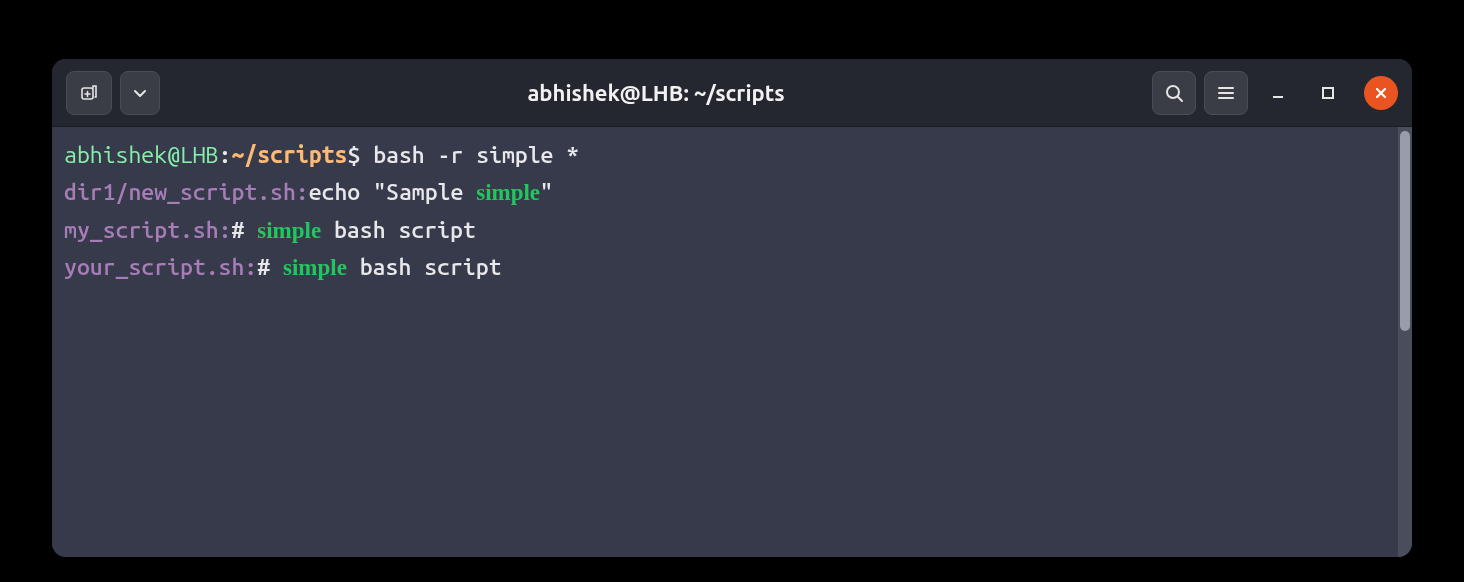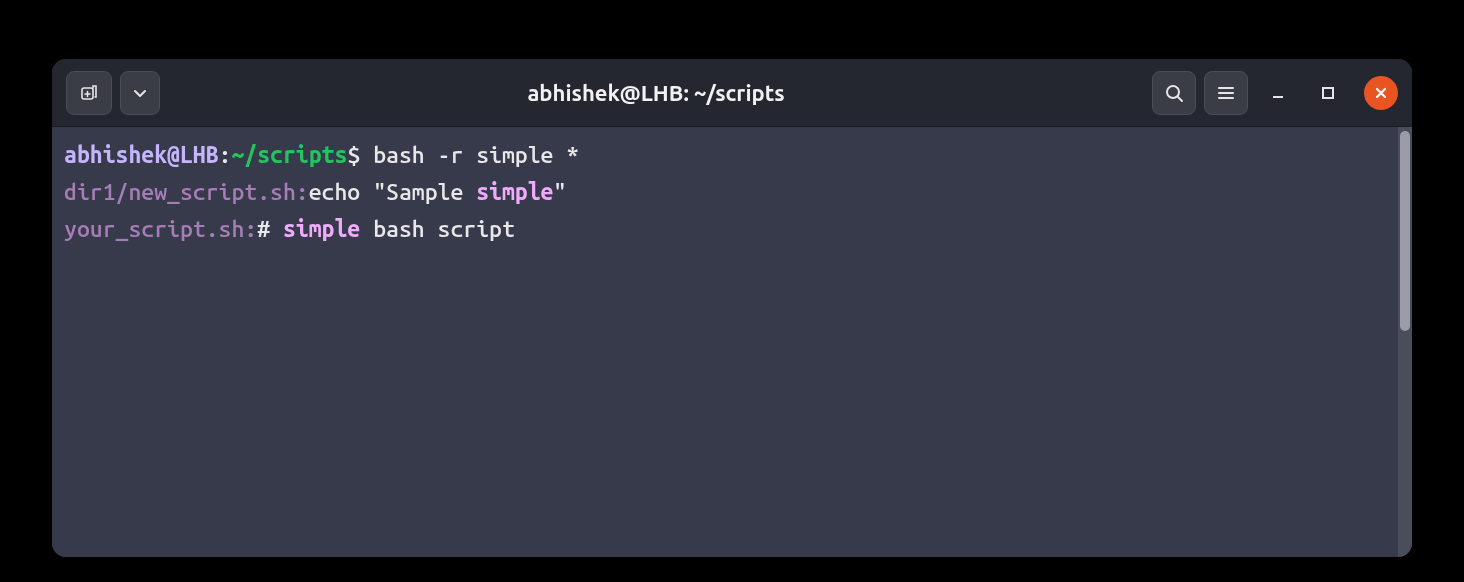--- a/index.html
+++ b/index.html
@@ -81,28 +81,28 @@
   background: #4a4d5c;
 }
 .sb-thumb {
   position: absolute;
   left: 2px; right: 2px;
   top: 4px;
   height: 200px;
   background: #9a9cab;
   border-radius: 6px;
 }
-.c-user { color: #c4b5fd; font-weight: 700; }
+.c-user { color: #86efac; font-weight: 400; }
 .c-sep  { color: #e8e8ea; }
-.c-path { color: #22c55e; font-weight: 700; }
+.c-path { color: #fdba74; font-weight: 700; }
 .c-prompt { color: #e8e8ea; }
 .c-cmd { color: #e8e8ea; }
 .c-file { color: #a77db8; text-align: center; }
 .c-text { color: #e8e8ea; }
-.c-match { color: #f0abfc; font-weight: 700; }
+.c-match { color: #22c55e; font-weight: 700; font-family: Liberation Serif, serif; }
 svg { display: block; }
 </style>
 </head>
 <body>
 
 <div class="window">
 
   <div class="titlebar">
     <div class="tb-btn newtab">
       <svg width="20" height="20" viewBox="0 0 20 20" fill="none" stroke="#e6e6e6" stroke-width="1.6">
@@ -146,20 +146,21 @@
         <svg width="14" height="14" viewBox="0 0 14 14" stroke="#fff" stroke-width="2.2">
           <path d="M3 3 L11 11 M11 3 L3 11" stroke-linecap="round"></path>
         </svg>
       </div>
     </div>
   </div>
 
   <div class="terminal">
     <div class="line"><span class="c-user">abhishek@LHB</span><span class="c-sep">:</span><span class="c-path">~/scripts</span><span class="c-prompt">$</span><span class="c-cmd"> </span><span class="c-cmd">bash -r simple *</span></div>
     <div class="line"><span class="c-file">dir1/new_script.sh:</span><span class="c-text">echo "Sample </span><span class="c-match">simple</span><span class="c-text">"</span></div>
+    <div class="line"><span class="c-file">my_script.sh:</span><span class="c-text"># </span><span class="c-match">simple</span><span class="c-text"> bash script</span></div>
     <div class="line"><span class="c-file">your_script.sh:</span><span class="c-text"># </span><span class="c-match">simple</span><span class="c-text"> bash script</span></div>
 
     <div class="scrollbar">
       <div class="sb-thumb"></div>
     </div>
   </div>
 
 </div>
 
 </body></html>

